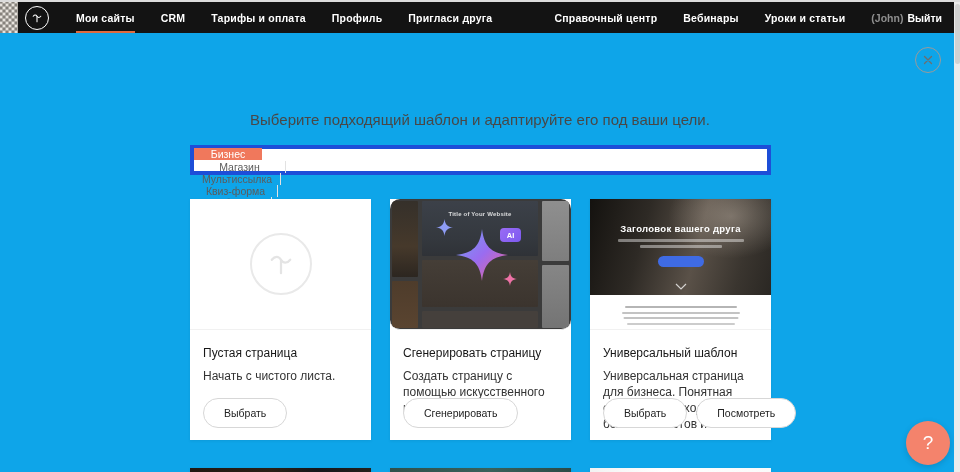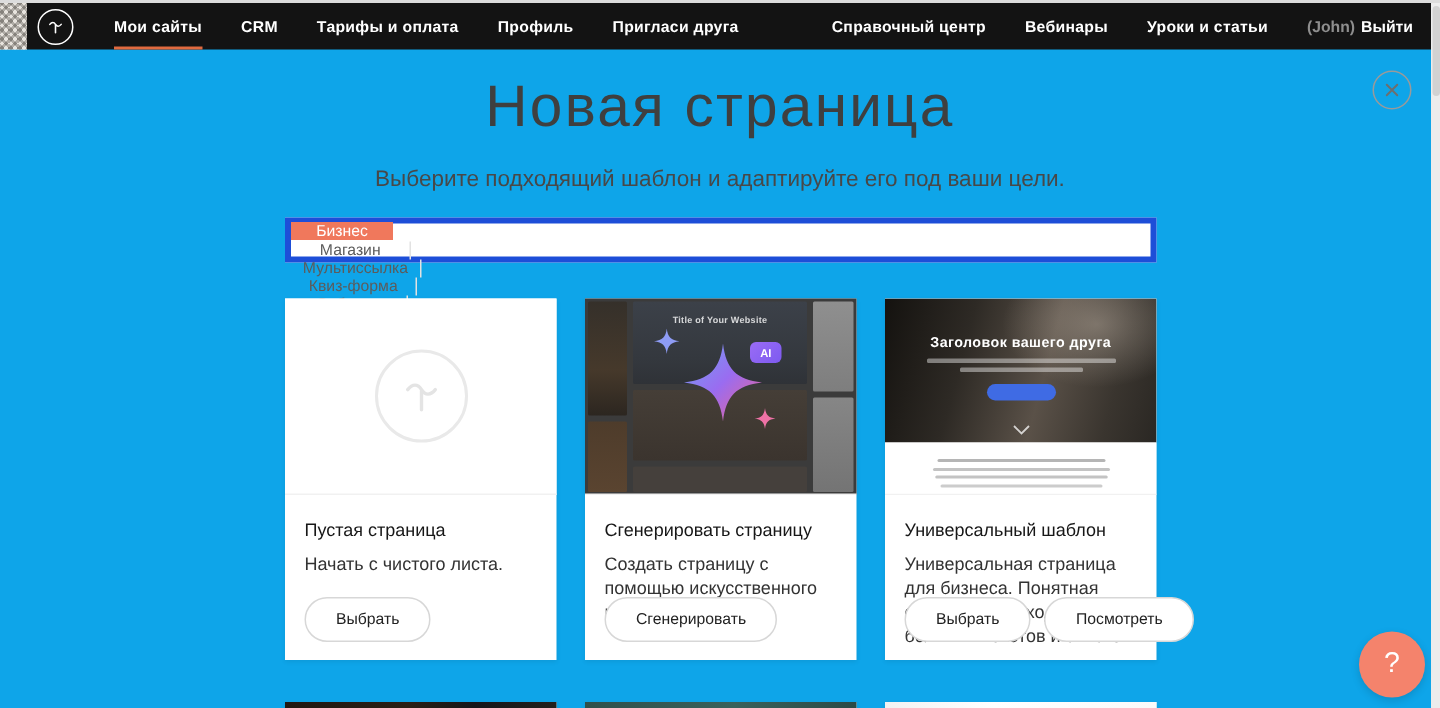--- a/index.html
+++ b/index.html
@@ -57,21 +57,21 @@
   .card-actions { position:absolute; left:13px; bottom:12px; display:flex; gap:9px; }
   .pill-btn { border:1px solid #d7d7d7; background:#fff; border-radius:15px; padding:8px 20px;
     font-size:10.5px; color:#222; font-family:"Liberation Sans",sans-serif; cursor:pointer; white-space:nowrap; }
 
   
   .blank-logo { position:absolute; left:50%; top:50%; transform:translate(-50%,-50%);
     width:62px; height:62px; border:2px solid #e9e9e9; border-radius:50%;
     display:flex; align-items:center; justify-content:center; }
 
   
-  .ai-img { background:#3b3b3b; }
+  .ai-img { background:#3b3b3b;border-radius:10px; }
   .tile { position:absolute; border-radius:1px; }
   .collage-caption { position:absolute; left:32px; top:12px; width:116px; text-align:center;
     font-size:6px; font-weight:bold; color:rgba(255,255,255,.8); letter-spacing:.2px; }
   .ai-star-main { position:absolute; left:66px; top:30px; }
   .ai-star-small-tl { position:absolute; left:46px; top:20px; }
   .ai-star-small-br { position:absolute; left:113px; top:73px; }
   .ai-badge { position:absolute; left:110px; top:29px; width:21px; height:14px; border-radius:4px;
     background:linear-gradient(135deg,#9a6cf5,#7d5af0); color:#fff; font-size:7.5px; font-weight:bold;
     display:flex; align-items:center; justify-content:center; }
 
@@ -136,26 +136,25 @@
 
   <div class="scrollbar">
     <div class="scroll-thumb"></div>
   </div>
 
   <button class="close-btn">
     <svg width="12" height="12" viewBox="0 0 12 12">
       <path d="M2.5 2.5 L9.5 9.5 M9.5 2.5 L2.5 9.5" stroke="#6e6e6e" stroke-width="1.3" stroke-linecap="round"></path>
     </svg>
   </button>
-  <h1 class="page-title">Новая страница</h1>
   <p class="page-subtitle">Выберите подходящий шаблон и адаптируйте его под ваши цели.</p>
 
   <div class="tabs">
     <div class="tab active" style="width:68px">Бизнес</div>
-    <div class="tab" style="width:80px">Магазин</div>
+    <div class="tab" style="width:92px">Магазин</div>
     <div class="tab" style="width:87px">Мультиссылка</div>
     <div class="tab" style="width:84px">Квиз-форма</div>
     <div class="tab" style="width:78px">Событие</div>
     <div class="tab" style="width:70px">Выйти</div>
     <div class="tab" style="width:50px">Pro</div>
     <div class="tab tab-search" style="flex:1; border-right:none;">
       <svg width="14" height="14" viewBox="0 0 16 16">
         <circle cx="7" cy="7" r="4.4" fill="none" stroke="#3c3c3c" stroke-width="1.2"></circle>
         <path d="M10.4 10.4 L13.6 13.6" stroke="#3c3c3c" stroke-width="1.2" stroke-linecap="round"></path>
       </svg>

